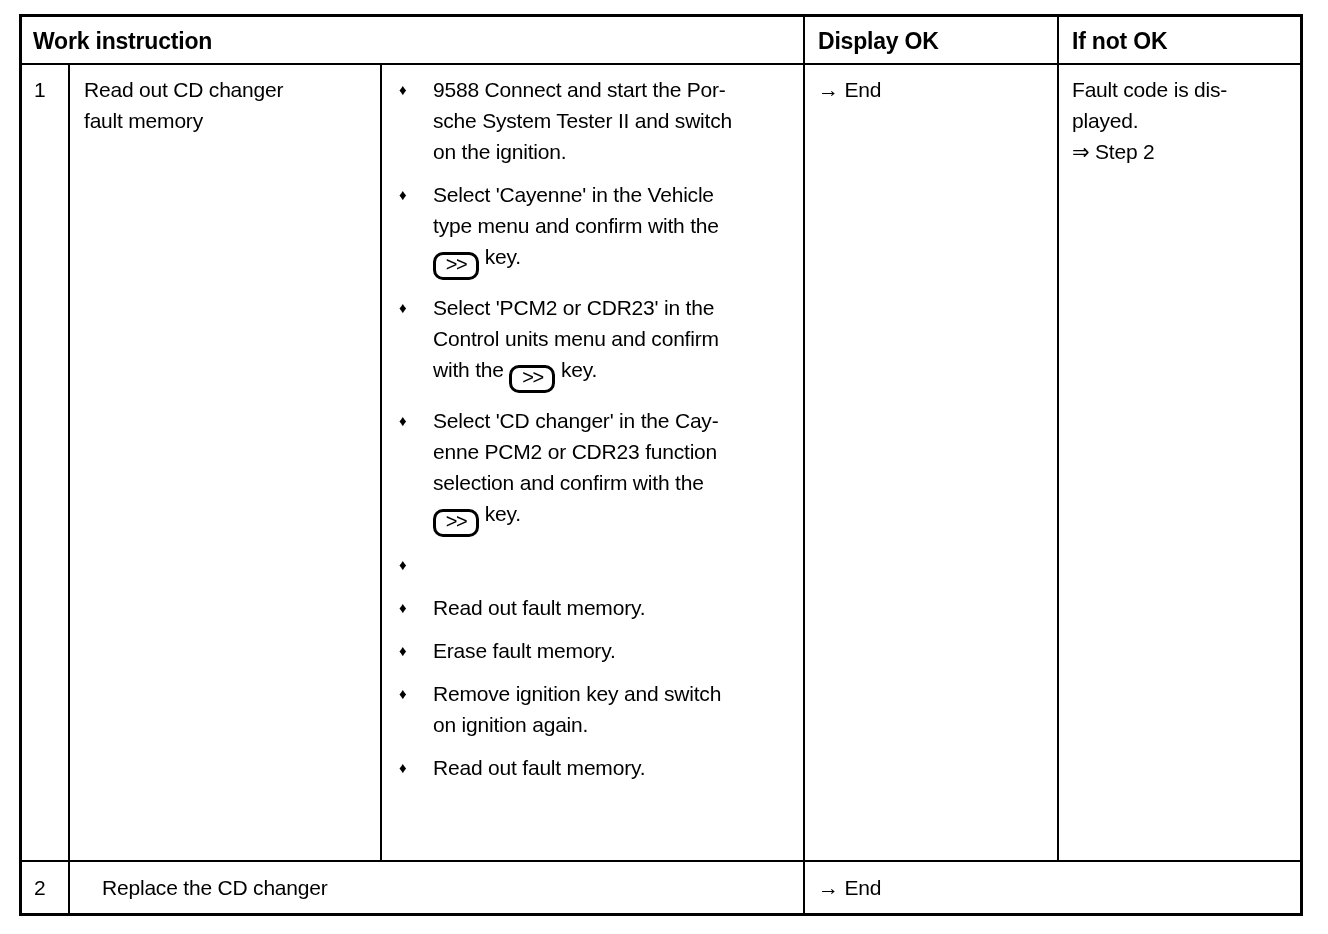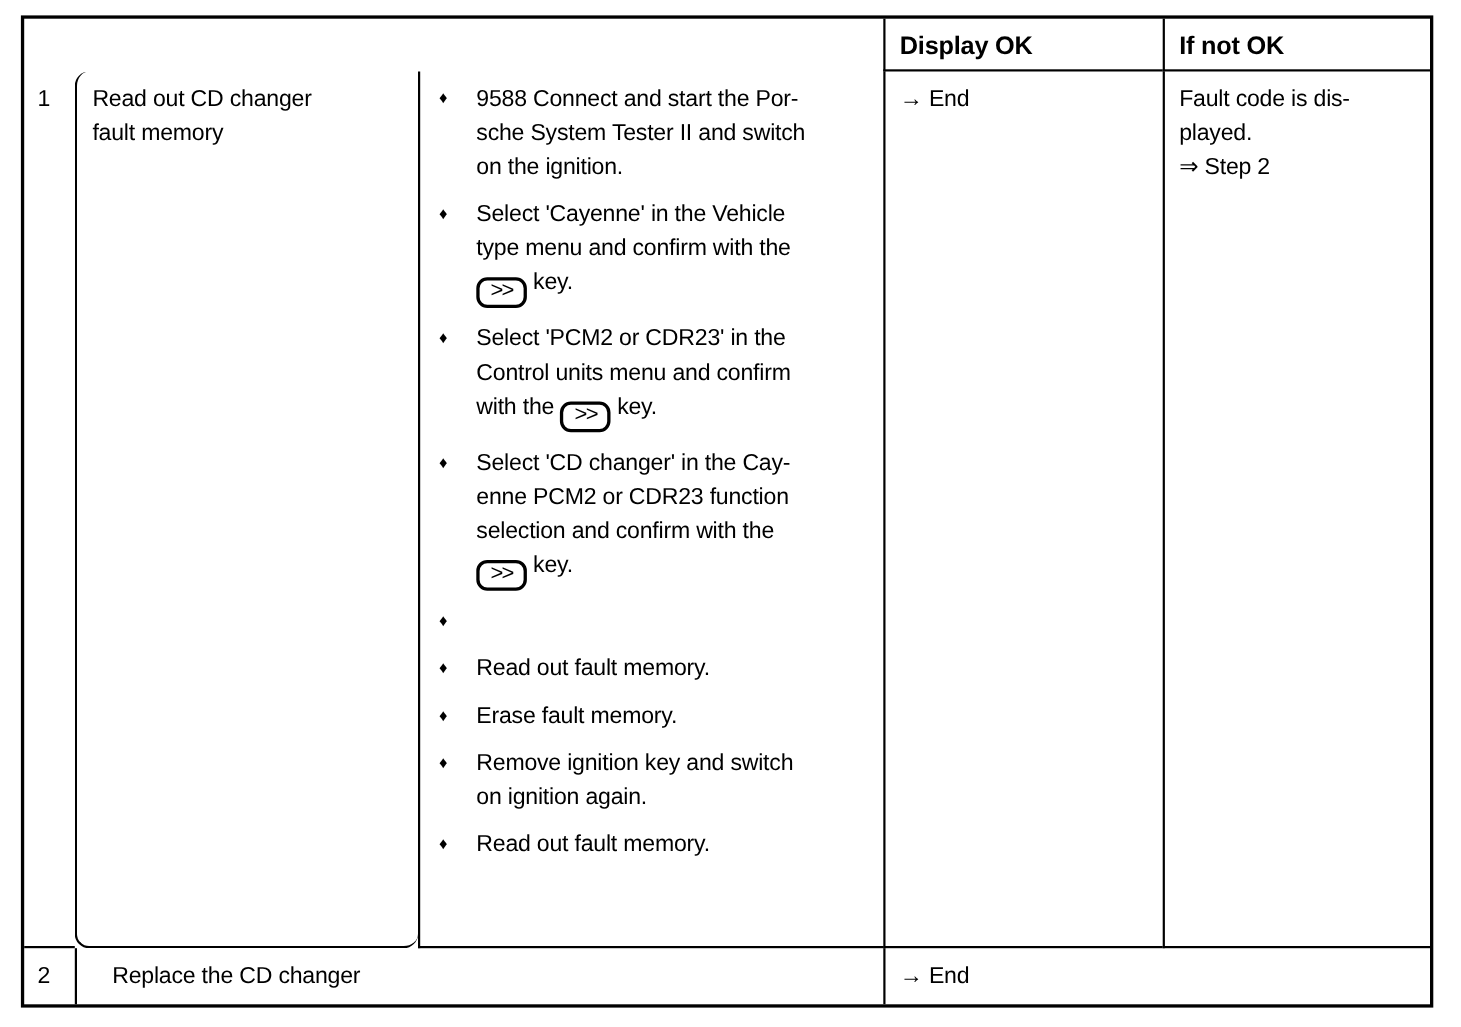--- a/index.html
+++ b/index.html
@@ -44,21 +44,21 @@
     line-height: 26px;
     padding: 11px 0 0 11px;
   }
   .pre { white-space: pre-line; }
 
   
   .h-work    { grid-area: 1 / 1 / 2 / 4; }
   .h-display { grid-area: 1 / 4 / 2 / 5; padding-left: 13px; }
   .h-ifnot   { grid-area: 1 / 5 / 2 / 6; padding-left: 13px; }
   .r1-step    { grid-area: 2 / 1 / 3 / 2; padding: 9px 0 0 12px; }
-  .r1-task    { grid-area: 2 / 2 / 3 / 3; padding: 9px 10px 1px 14px; border-radius: 13px; }
+  .r1-task    { grid-area: 2 / 2 / 3 / 3; padding: 9px 10px 1px 14px; }
   .r1-bullets { grid-area: 2 / 3 / 3 / 4; padding: 9px 6px 0 17px; }
   .r1-display { grid-area: 2 / 4 / 3 / 5; padding: 9px 0 0 13px; }
   .r1-ifnot   { grid-area: 2 / 5 / 3 / 6; padding: 9px 0 0 13px; }
   .r2-step    { grid-area: 3 / 1 / 4 / 2; padding-left: 12px; }
   .r2-task    { grid-area: 3 / 2 / 4 / 4; padding-left: 32px; }
   .r2-display { grid-area: 3 / 4 / 4 / 6; padding-left: 13px; }
   .vcenter { display: flex; align-items: center; }
 
   
   .bullet {
@@ -89,20 +89,21 @@
     padding: 0 0 3px 0;
     vertical-align: -7px;
   }
 </style>
 </head>
 <body>
 
 <div class="page">
   <div class="doc-table">
 
+    <div class="cell hdr h-work bb">Work instruction</div>
     <div class="cell hdr h-display bl bb">Display OK</div>
     <div class="cell hdr h-ifnot bl bb">If not OK</div>
 
     <div class="cell r1-step bb">
       <span>1</span>
     </div>
     <div class="cell r1-task bl bb pre">Read out CD changer
 fault memory</div>
     <div class="cell r1-bullets bl bb">
         <div class="bullet">

